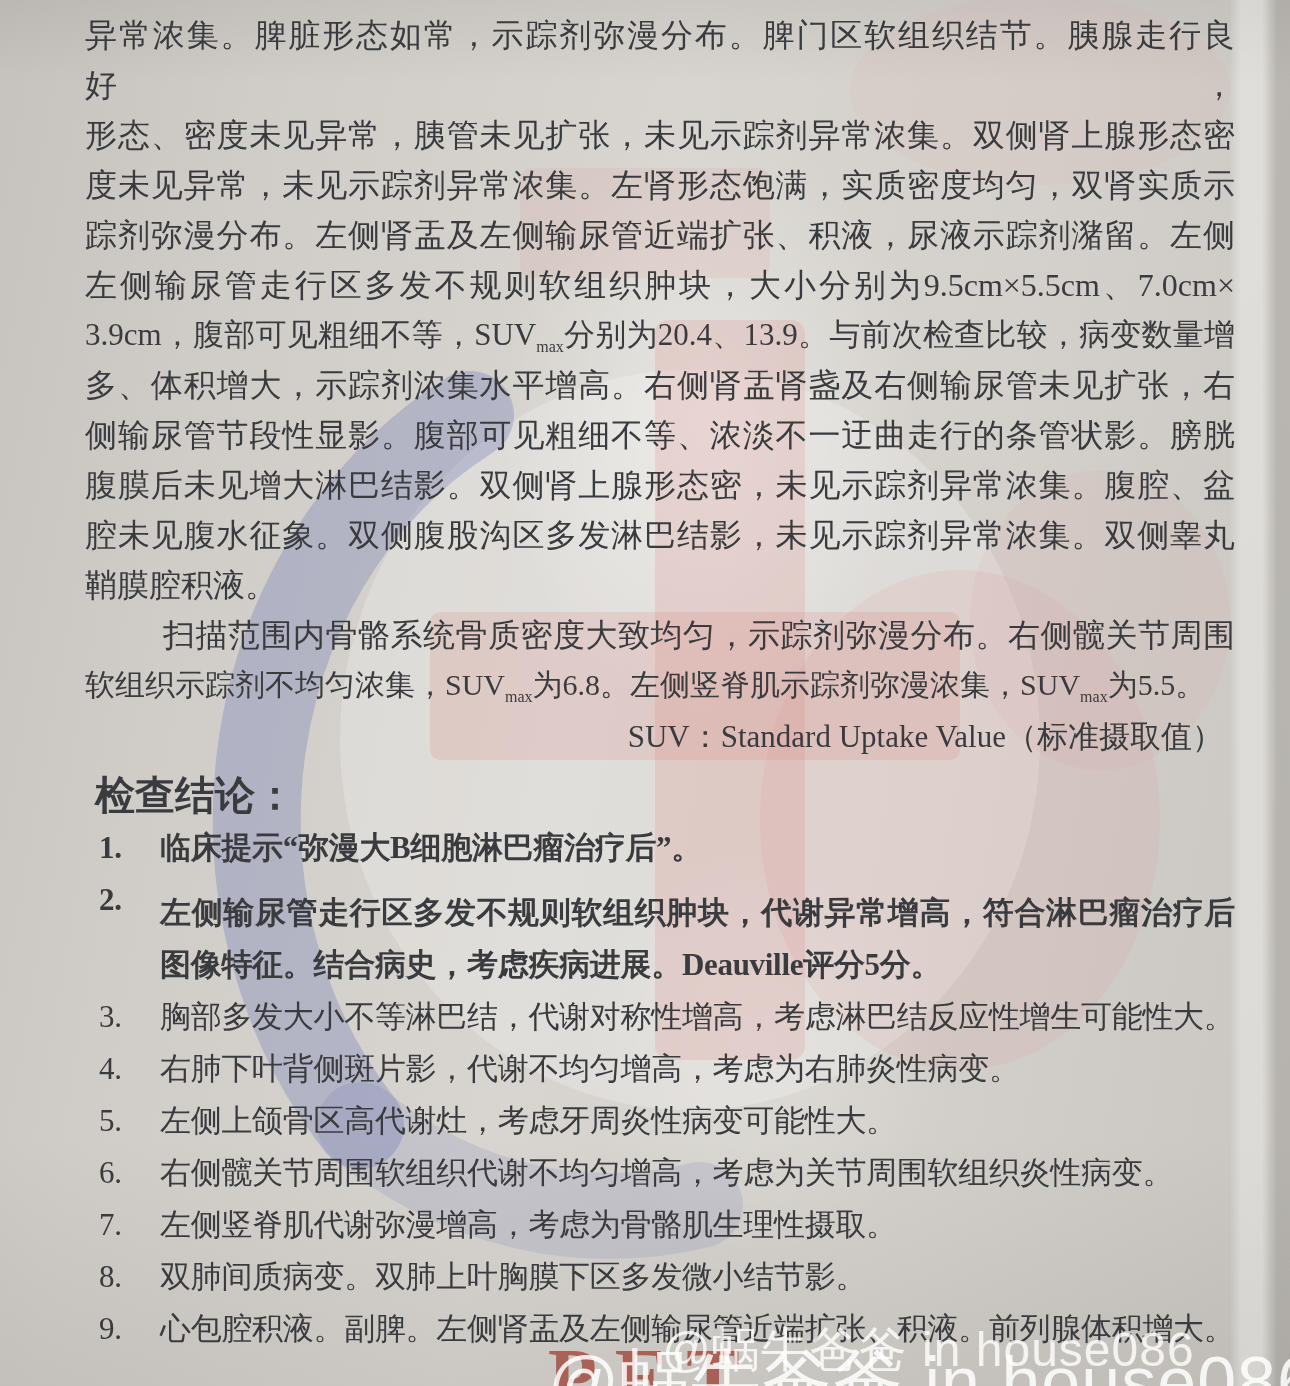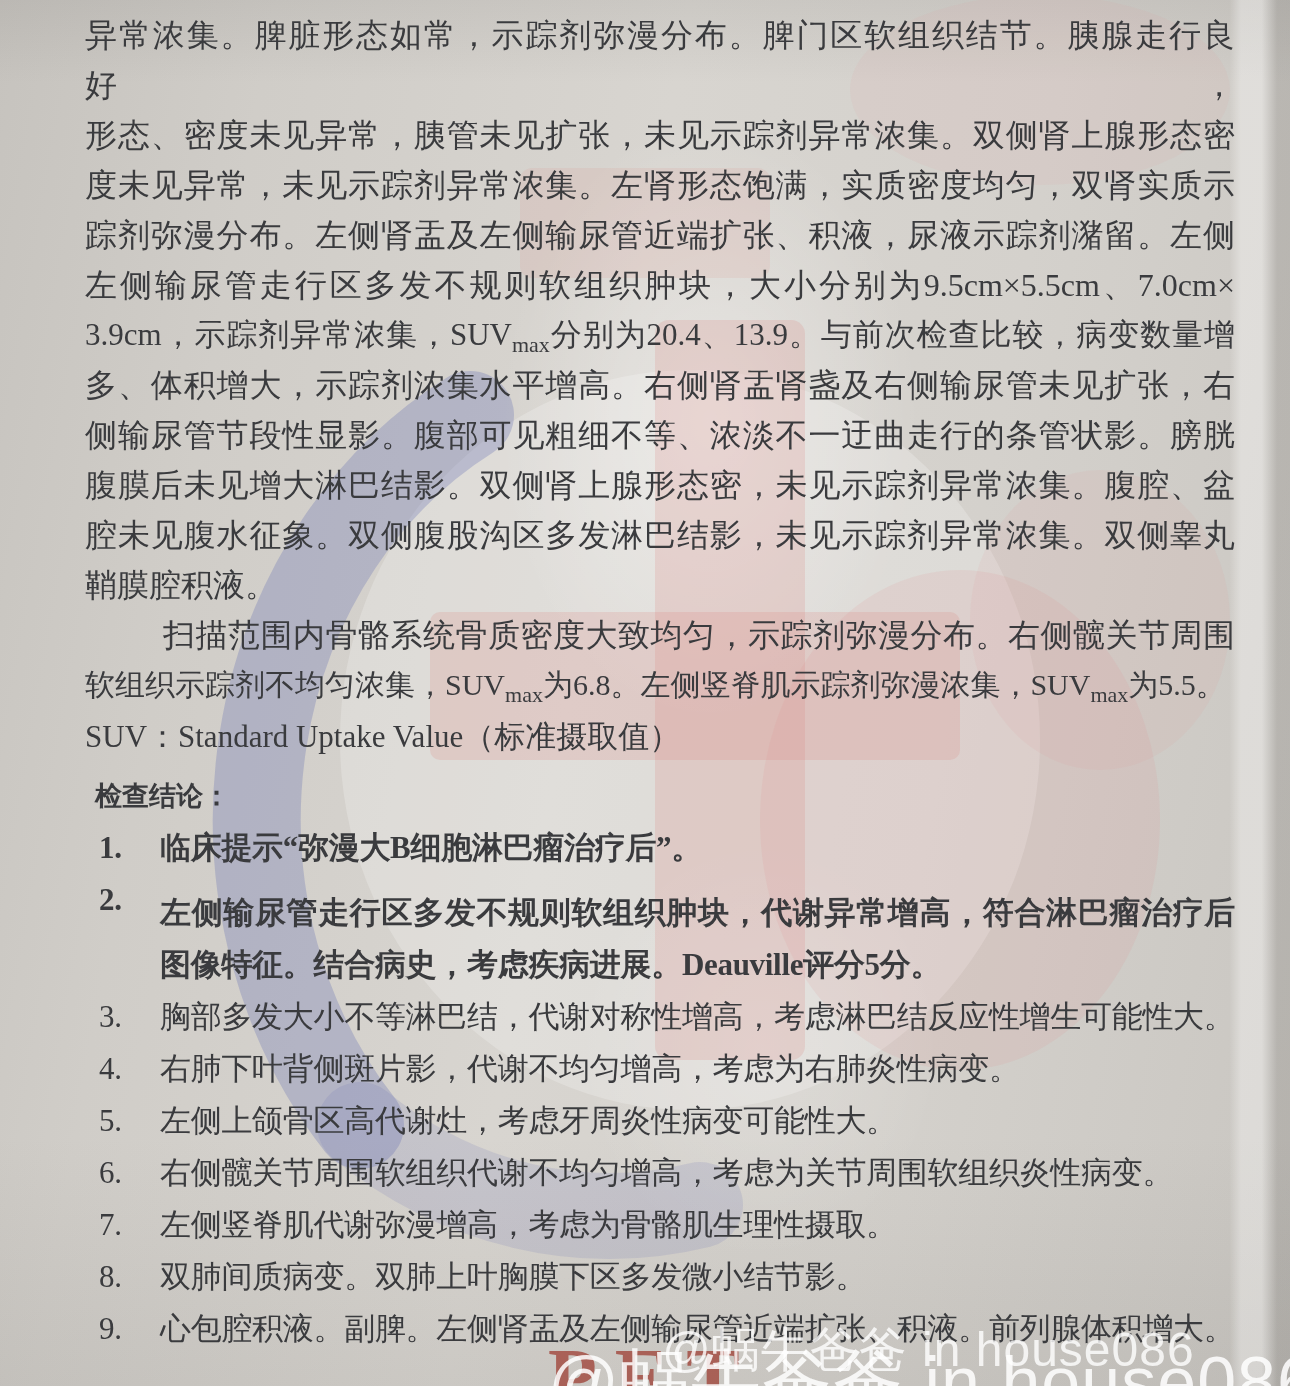--- a/index.html
+++ b/index.html
@@ -20,23 +20,23 @@
   .content{
     position:absolute;left:85px;top:0;width:1150px;z-index:2;
     filter:blur(0.4px);
   }
   .findings{padding-top:10px;font-size:32px;line-height:50px;}
   .fl{white-space:nowrap;font-family:Liberation Serif, serif;}
   .jl{text-align:justify;text-align-last:justify;white-space:normal;}
   .tight{font-size:31px;}
   .tight2{font-size:30px;}
   .indent{text-indent:78px;}
-  sub.suvsub{font-size:22px;line-height:0;vertical-align:-7px;}
-  .suv-note{margin-top:2px;font-size:31px;line-height:50px;padding-right:12px;}
-  .concl-heading{margin-top:8px;font-size:27px;line-height:52px;font-weight:bold;padding-left:10px;}
+  sub.suvsub{font-size:16px;line-height:0;vertical-align:-7px;}
+  .suv-note{margin-top:2px;font-size:31px;line-height:50px;text-align:right;padding-right:12px;}
+  .concl-heading{margin-top:8px;font-size:40px;line-height:52px;font-weight:bold;padding-left:10px;}
   .items{font-size:31px;letter-spacing:-0.3px;}
   .item{display:flex;line-height:52px;}
   .item .num{flex:none;width:75px;padding-left:14px;box-sizing:border-box;}
   .item .txt{flex:1;}
   .item .jfull{text-align:justify;text-align-last:justify;margin-top:13px;}
   .item.bold{font-weight:bold;}
   .stamp{
     position:absolute;left:548px;top:1332px;z-index:3;
     font-family:"Liberation Serif",serif;font-weight:bold;
     font-size:80px;letter-spacing:18px;
@@ -70,21 +70,21 @@
   </svg>
 
   <div class="content">
 
     <div class="findings">
       <div class="fl jl">异常浓集。脾脏形态如常，示踪剂弥漫分布。脾门区软组织结节。胰腺走行良好，</div>
       <div class="fl jl">形态、密度未见异常，胰管未见扩张，未见示踪剂异常浓集。双侧肾上腺形态密</div>
       <div class="fl jl">度未见异常，未见示踪剂异常浓集。左肾形态饱满，实质密度均匀，双肾实质示</div>
       <div class="fl jl">踪剂弥漫分布。左侧肾盂及左侧输尿管近端扩张、积液，尿液示踪剂潴留。左侧</div>
       <div class="fl jl">左侧输尿管走行区多发不规则软组织肿块，大小分别为9.5cm×5.5cm、7.0cm×</div>
-      <div class="fl jl tight"><span>3.9cm，示踪剂异常浓集，SUV</span><sub class="suvsub">max</sub><span>分别为20.4、13.9。与前次检查比较，病变数量增</span></div>
+      <div class="fl jl tight"><span>3.9cm，腹部可见粗细不等，SUV</span><sub class="suvsub">max</sub><span>分别为20.4、13.9。与前次检查比较，病变数量增</span></div>
       <div class="fl jl">多、体积增大，示踪剂浓集水平增高。右侧肾盂肾盏及右侧输尿管未见扩张，右</div>
       <div class="fl jl">侧输尿管节段性显影。腹部可见粗细不等、浓淡不一迂曲走行的条管状影。膀胱</div>
       <div class="fl jl">腹膜后未见增大淋巴结影。双侧肾上腺形态密，未见示踪剂异常浓集。腹腔、盆</div>
       <div class="fl jl">腔未见腹水征象。双侧腹股沟区多发淋巴结影，未见示踪剂异常浓集。双侧睾丸</div>
       <div class="fl">鞘膜腔积液。</div>
       <div class="fl jl indent">扫描范围内骨骼系统骨质密度大致均匀，示踪剂弥漫分布。右侧髋关节周围</div>
       <div class="fl tight2"><span>软组织示踪剂不均匀浓集，SUV</span><sub class="suvsub">max</sub><span>为6.8。左侧竖脊肌示踪剂弥漫浓集，SUV</span><sub class="suvsub">max</sub><span>为5.5。</span></div>
     </div>
 
     <div class="suv-note">SUV：Standard Uptake Value（标准摄取值）</div>

